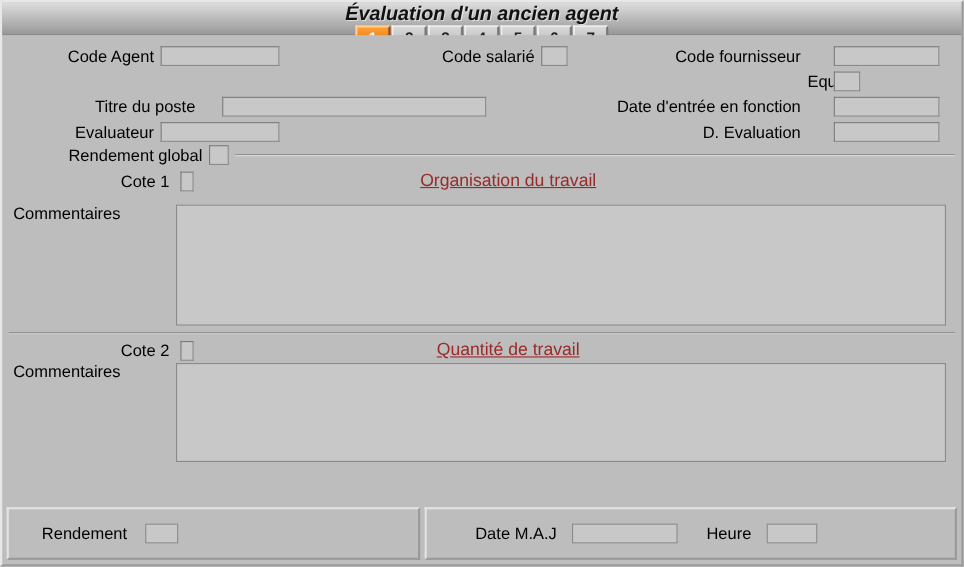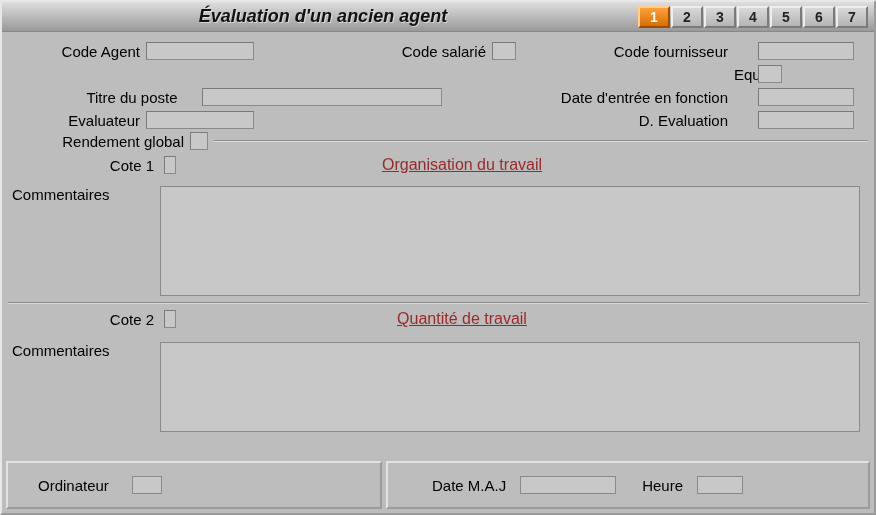--- a/index.html
+++ b/index.html
@@ -19,20 +19,21 @@
     background: #bdbdbd;
     position: relative;
   }
   .title-bar {
     height: 30px;
     background: linear-gradient(to bottom, #dedede 0%, #999 100%);
     border-bottom: 1px solid #888;
     display: flex;
     align-items: center;
     padding: 0 6px;
+    flex-direction: column;
   }
   .title {
     flex: 1;
     text-align: center;
     font-weight: bold;
     font-style: italic;
     font-size: 18px;
     color: #111;
     text-shadow: 1px 1px 0 rgba(255,255,255,0.5);
   }
@@ -210,36 +211,36 @@
       <div style="flex:1" class="section-heading">Organisation du travail</div>
       <div style="width:120px"></div>
     </div>
     <div class="row" style="align-items:flex-start">
       <div class="lbl" style="width:152px;text-align:left;padding-left:4px">Commentaires</div>
       <div class="comment-box"></div>
     </div>
 
     <div class="hr-sep"></div>
 
-    <div class="row" style="margin-bottom:14px">
+    <div class="row" style="margin-bottom:2px">
       <div class="lbl" style="width:152px">Cote 2</div>
       <div class="fld" style="width:12px;margin-left:4px"></div>
       <div style="flex:1" class="section-heading">Quantité de travail</div>
       <div style="width:120px"></div>
     </div>
     <div class="row" style="align-items:flex-start">
       <div class="lbl" style="width:152px;text-align:left;padding-left:4px">Commentaires</div>
       <div class="comment-box" style="height:90px"></div>
     </div>
 
   </div>
 
   <div class="footer">
     <div class="footer-panel left">
-      <div class="lbl" style="width:110px;text-align:left;padding-left:16px">Ordinateur</div>
+      <div class="lbl" style="width:110px;text-align:left;padding-left:16px">Rendement</div>
       <div class="small-fld" style="width:30px"></div>
     </div>
     <div class="footer-panel right">
       <div style="flex:0 0 30px"></div>
       <div class="lbl">Date M.A.J</div>
       <div class="small-fld" style="width:96px;margin:0 8px"></div>
       <div style="flex:0 0 18px"></div>
       <div class="lbl">Heure</div>
       <div class="small-fld" style="width:46px;margin-left:8px"></div>
     </div>

